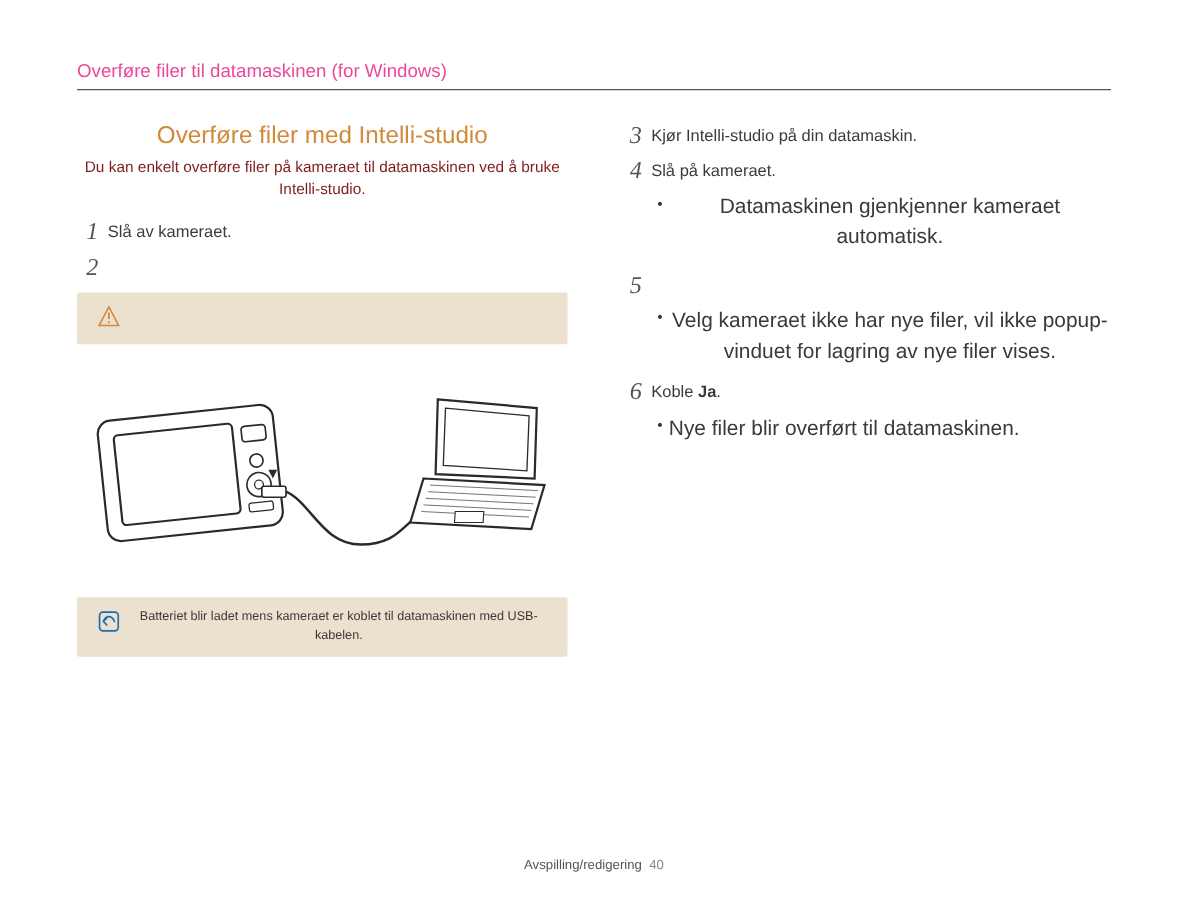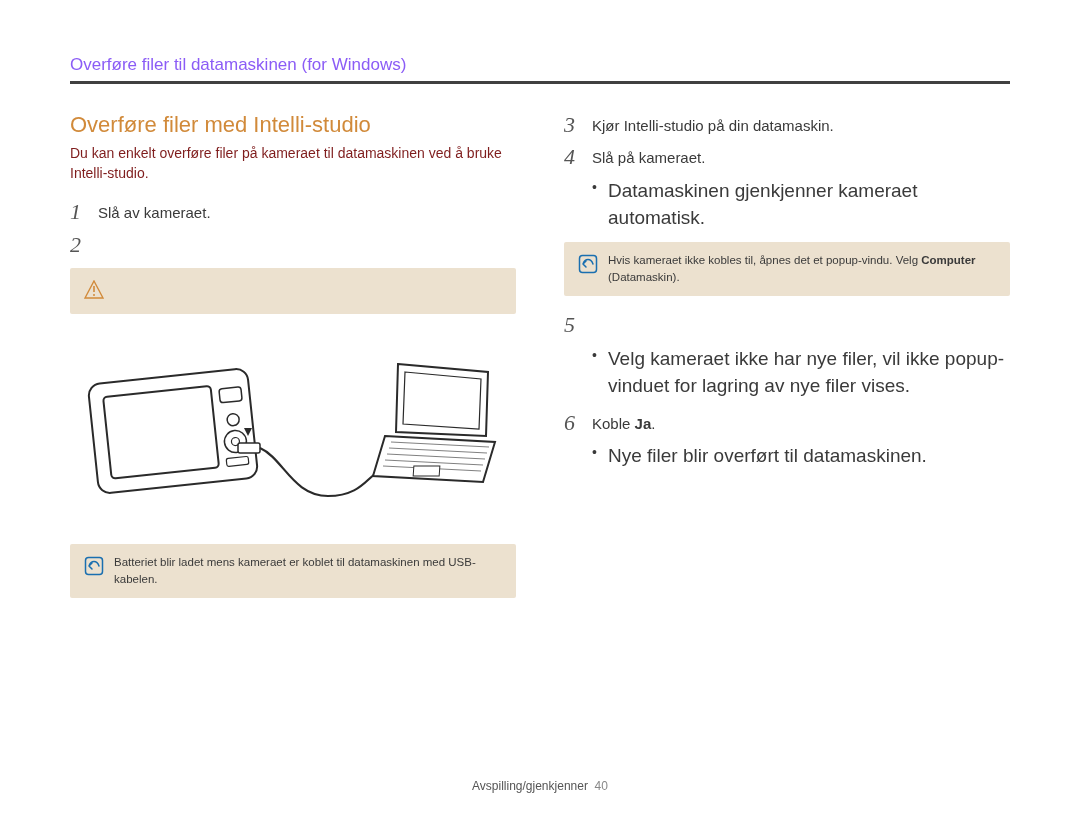--- a/index.html
+++ b/index.html
@@ -13,29 +13,30 @@
       width: 1080px;
       height: 815px;
       position: relative;
       color: #3a3a3a;
     }
     .page {
       padding: 55px 70px 30px 70px;
     }
     .page-header {
       font-size: 17px;
-      color: #8b5cf6;
+      color: #ec4899;
       font-weight: 300;
-      border-bottom: 3px solid #404040;
+      border-bottom: 1px solid #404040;
       padding-bottom: 6px;
       margin-bottom: 28px;
     }
     .columns {
       display: flex;
       gap: 48px;
+      text-align: center;
     }
     .col {
       flex: 1;
       min-width: 0;
     }
     .section-title {
       font-size: 22px;
       color: #d18a3a;
       font-weight: 400;
       margin-bottom: 6px;
@@ -218,31 +219,20 @@
 
       <div class="step">
         <div class="step-num">4</div>
         <div class="step-text">Slå på kameraet.</div>
       </div>
       <div class="sub-bullet">
         <div class="sub-bullet-dot">•</div>
         <div class="sub-bullet-text">Datamaskinen gjenkjenner kameraet automatisk.</div>
       </div>
 
-      <div class="note-box" style="margin-left:0;">
-        <div class="note-icon">
-          <svg width="20" height="20" viewBox="0 0 20 20">
-            <rect x="1.5" y="1.5" width="17" height="17" rx="3" fill="none" stroke="#1a6fb0" stroke-width="1.5"></rect>
-            <path d="M5 10 C7 4, 13 4, 15 10 M5 10 L8 7 M5 10 L8 13" fill="none" stroke="#1a6fb0" stroke-width="1.5" stroke-linecap="round"></path>
-          </svg>
-        </div>
-        <div class="note-text">
-          <span>Hvis kameraet ikke kobles til, åpnes det et popup-vindu. Velg </span><span class="bold">Computer</span><span> (Datamaskin).</span>
-        </div>
-      </div>
 
       <div class="step" style="margin-top:16px;">
         <div class="step-num">5</div>
       </div>
       <div class="sub-bullet">
         <div class="sub-bullet-dot">•</div>
         <div class="sub-bullet-text">Velg kameraet ikke har nye filer, vil ikke popup-vinduet for lagring av nye filer vises.</div>
       </div>
 
       <div class="step">
@@ -253,14 +243,14 @@
       </div>
       <div class="sub-bullet">
         <div class="sub-bullet-dot">•</div>
         <div class="sub-bullet-text">Nye filer blir overført til datamaskinen.</div>
       </div>
     </div>
   </div>
 </div>
 
 <div class="footer">
-  <span>Avspilling/gjenkjenner</span>&nbsp;&nbsp;<span class="footer-page">40</span>
+  <span>Avspilling/redigering</span>&nbsp;&nbsp;<span class="footer-page">40</span>
 </div>
 
 </body></html>

